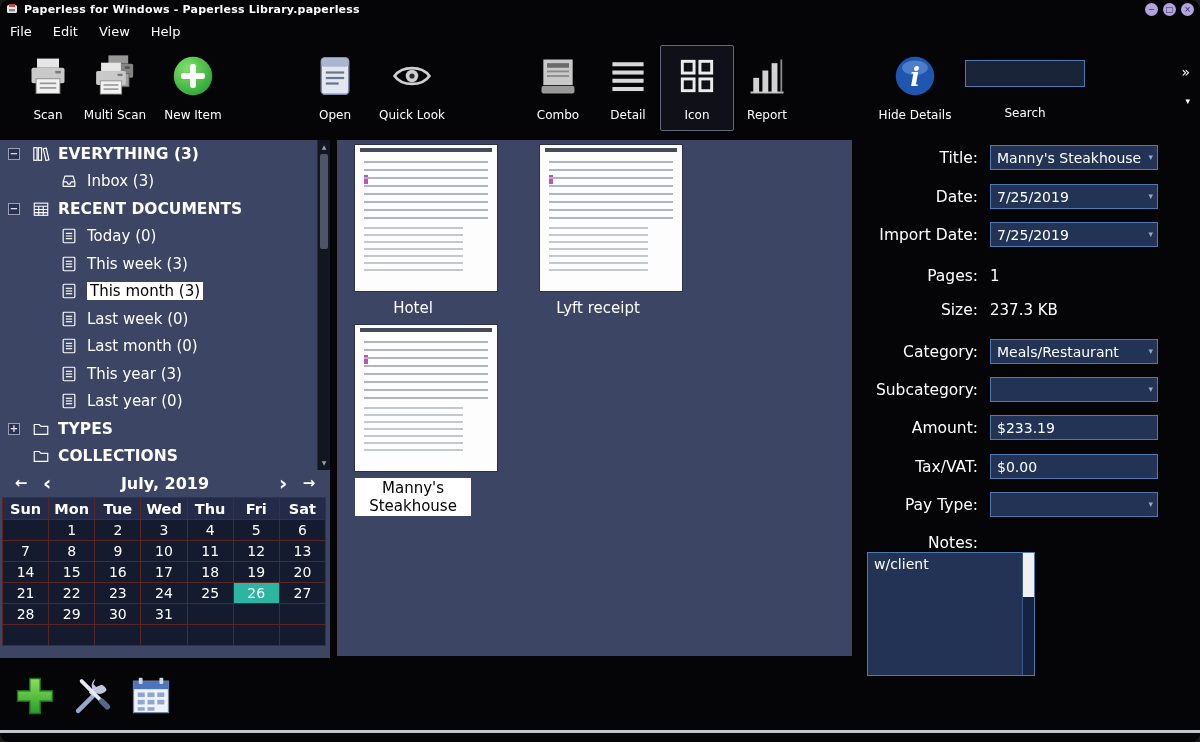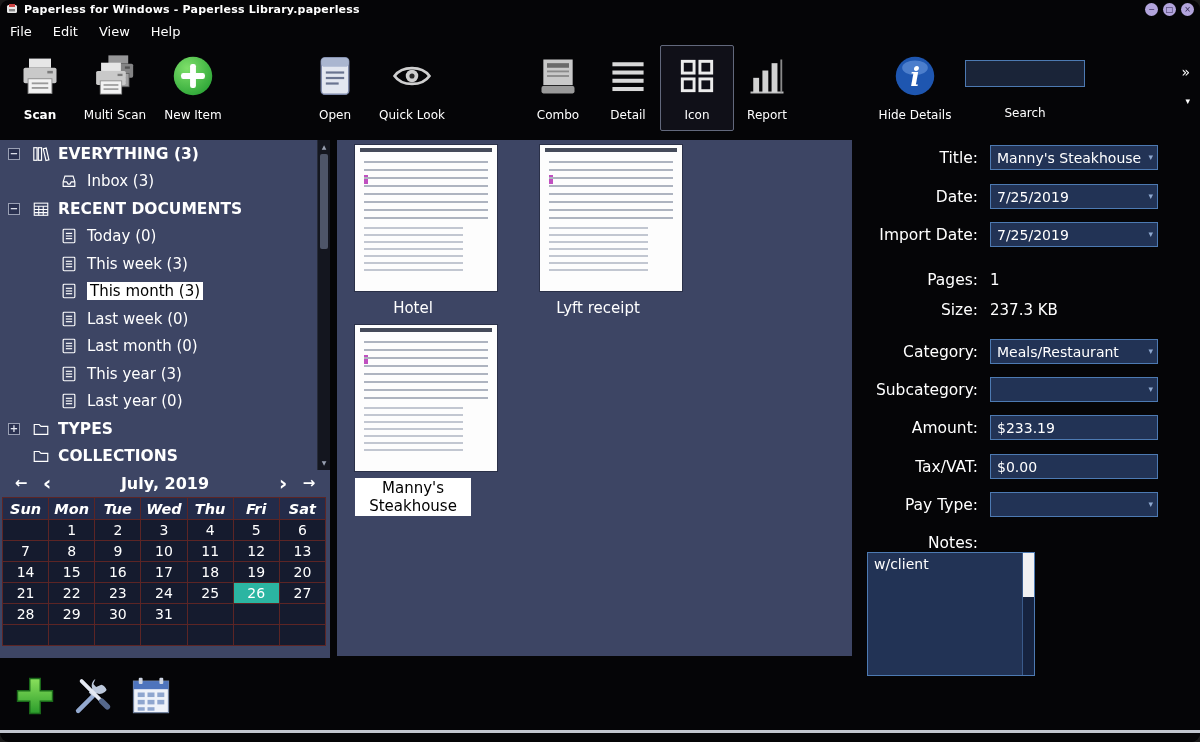--- a/index.html
+++ b/index.html
@@ -47,21 +47,21 @@
 
   
   .calendar{position:absolute;left:0;top:470px;width:330px;height:188px;background:#3d4564;}
   .cal-nav{height:26px;display:flex;align-items:center;padding:0 8px;}
   .cal-nav .nav{width:26px;text-align:center;line-height:1;}
   .cal-nav .prev-year,.cal-nav .next-year{font-size:15px;font-weight:bold;}
   .cal-nav .prev-month,.cal-nav .next-month{font-size:20px;font-weight:bold;}
   .cal-nav .title{flex:1;text-align:center;font-weight:bold;font-size:16px;}
   .cal-grid{position:absolute;left:2px;right:4px;top:27px;display:grid;grid-template-columns:repeat(7,1fr);grid-template-rows:22px repeat(6,21px);border-top:1px solid #5c2525;border-left:1px solid #5c2525;background:#0c101d;}
   .cal-cell{border-right:1px solid #5c2525;border-bottom:1px solid #5c2525;display:flex;align-items:center;justify-content:center;font-size:14px;background:#151b2e;}
-  .cal-cell.head{font-weight:bold;font-size:14.5px;background:#232b49;font-style:italic;}
+  .cal-cell.head{font-weight:bold;font-size:14.5px;background:#232b49;}
   .cal-cell.sel{background:#2bb5a2;}
 
   
   .left-bottom{position:absolute;left:0;top:660px;width:330px;height:72px;display:flex;align-items:center;gap:16px;padding-left:14px;background:#050507;}
   .lb-icon{display:block;width:42px;height:42px;}
 
   
   .main{position:absolute;left:337px;top:140px;width:515px;height:516px;background:#3d4564;}
   .doc{position:absolute;width:116px;text-align:center;}
   .thumb{width:142px;height:146px;background:#fdfdfd;position:relative;outline:1px solid #2a3048;}
@@ -126,21 +126,21 @@
       <span class="menu-item">Edit</span>
       <span class="menu-item">View</span>
       <span class="menu-item">Help</span>
     </div>
 
   <div class="toolbar">
     <input class="search-box" value="" style="">
     <div class="search-label">Search</div>
     <div class="overflow-chevron">»</div>
     <div class="overflow-caret">▾</div>
-  <div class="tb-btn" style="left: 3px; font-weight: bold;">
+  <div class="tb-btn" style="left: 11px;">
         <span class="tb-icon">
           <svg viewBox="0 0 24 24">
             <rect x="6" y="2.5" width="12" height="5" fill="#e6e6e6"></rect>
             <rect x="3" y="7.5" width="18" height="8.5" rx="1" fill="#c9c9c9"></rect>
             <rect x="16" y="9.2" width="3" height="1.4" fill="#7a7a7a"></rect>
             <rect x="5.5" y="13.5" width="13" height="8" fill="#f2f2f2" stroke="#8a8a8a" stroke-width=".5"></rect>
             <rect x="7.5" y="15.5" width="9" height="1" fill="#9a9a9a"></rect>
             <rect x="7.5" y="18" width="9" height="1" fill="#9a9a9a"></rect>
           </svg>
         </span>
@@ -581,21 +581,21 @@
           <span class="chev">▾</span>
         </div>
       </div>
       <div class="d-row" style="top: 81px;">
         <div class="d-label">Import Date:</div>
         <div class="d-field">
           <span class="fv">7/25/2019</span>
           <span class="chev">▾</span>
         </div>
       </div>
-      <div class="d-row" style="top: 126px;">
+      <div class="d-row" style="top: 118px; align-items: flex-end;">
         <div class="d-label">Pages:</div>
         <div class="d-static">1</div>
       </div>
       <div class="d-row" style="top: 156px;">
         <div class="d-label">Size:</div>
         <div class="d-static">237.3 KB</div>
       </div>
       <div class="d-row" style="top: 198px;">
         <div class="d-label">Category:</div>
         <div class="d-field">

